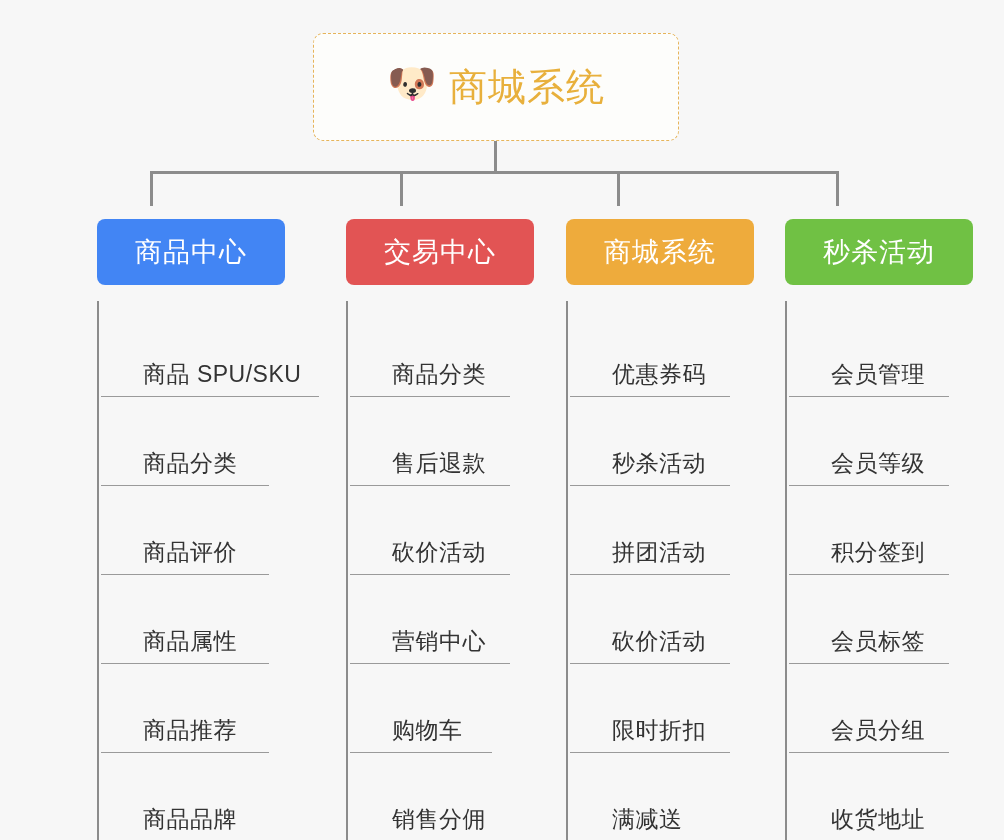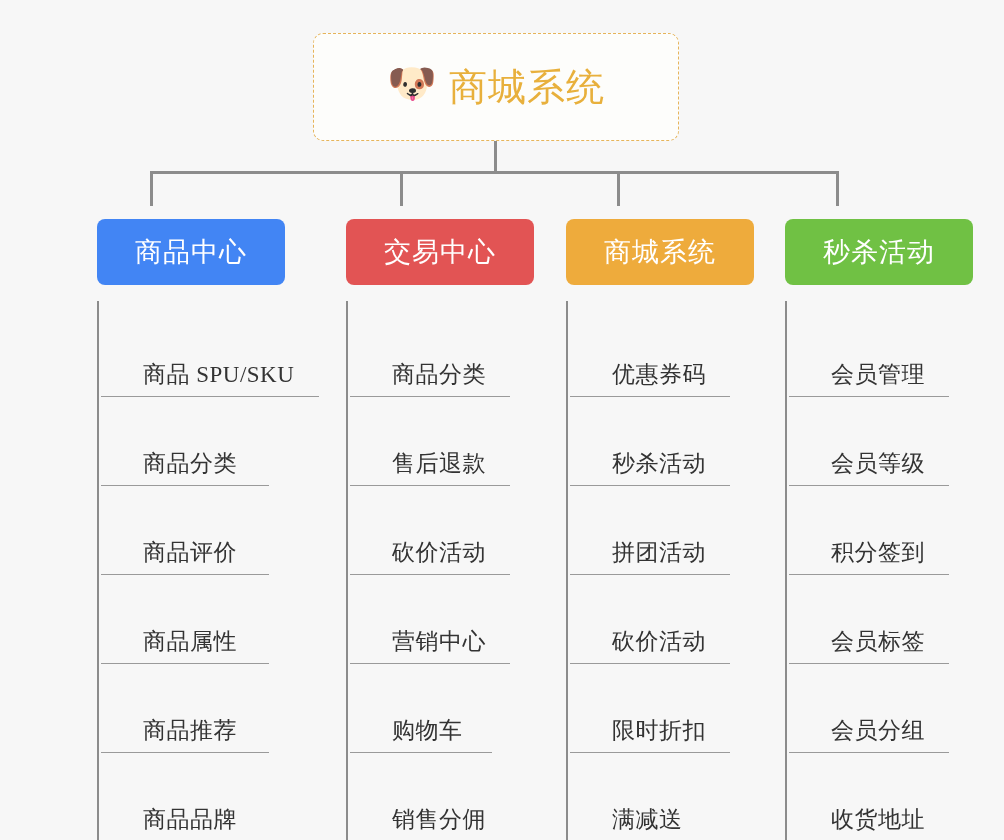--- a/index.html
+++ b/index.html
@@ -115,21 +115,21 @@
     display: flex;
     align-items: flex-end;
     padding-left: 42px;
     padding-bottom: 6px;
     border-bottom: 1.5px solid #9a9a9a;
     font-size: 23px;
     color: #333333;
     white-space: nowrap;
     letter-spacing: 0.5px;
   }
-  .leaf-item:first-child { height: 96px; font-family: Liberation Serif, serif; }
+  .leaf-item:first-child { height: 96px; }
 
   
   .col-1 .leaf-item { width: 218px; }
   .col-2 .leaf-item { width: 160px; }
   .col-3 .leaf-item { width: 160px; }
   .col-4 .leaf-item { width: 160px; text-align: right; }
   .col-1 .leaf-item.narrow { width: 168px; }
   .col-2 .leaf-item.narrow { width: 142px; }
   .col-3 .leaf-item.narrow { width: 142px; }
 </style>

